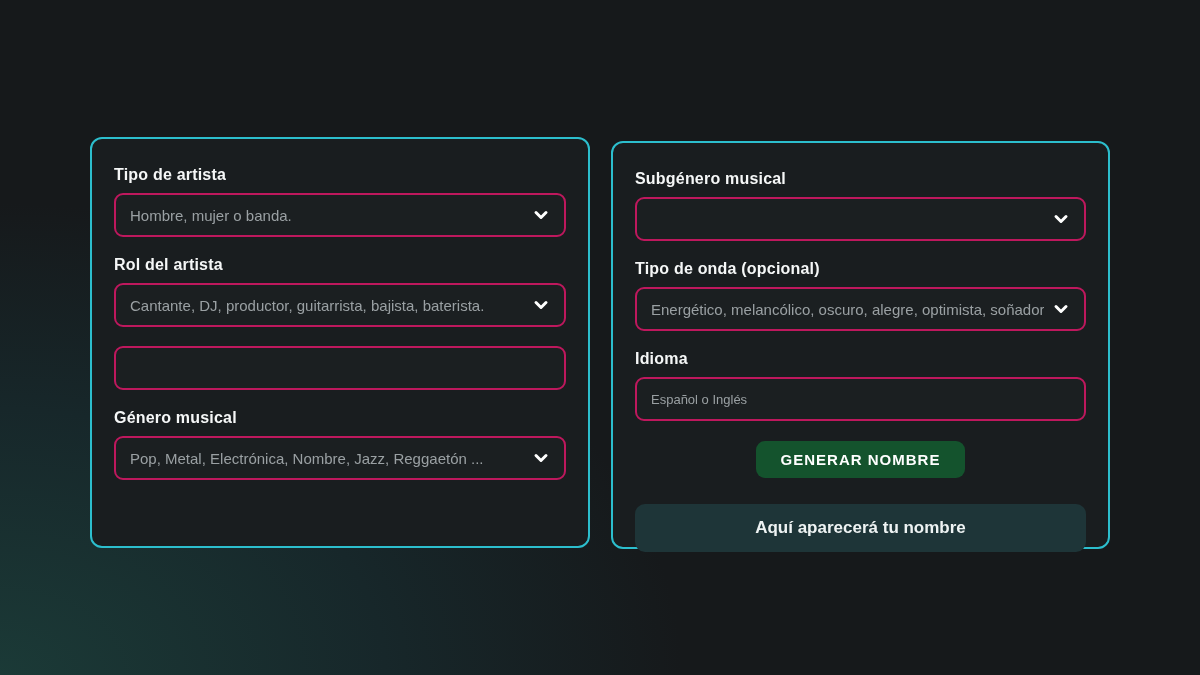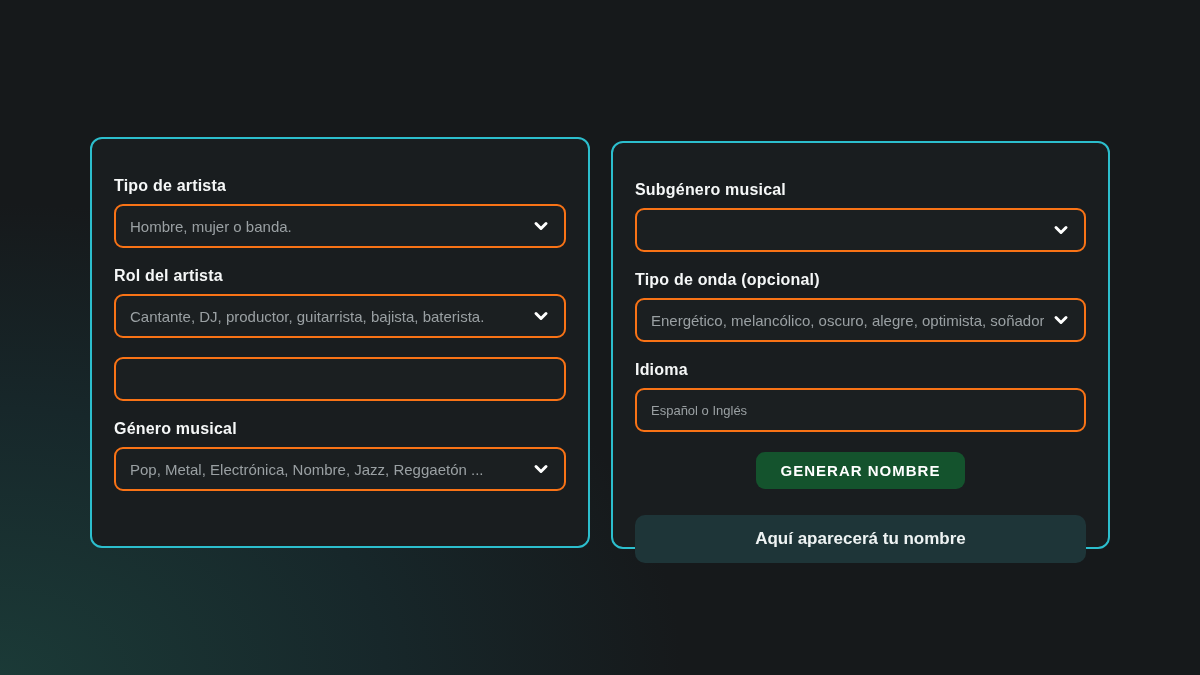--- a/index.html
+++ b/index.html
@@ -8,37 +8,37 @@
     font-family: "Liberation Sans", sans-serif;
     background-color: #16191b;
     background-image: radial-gradient(1100px 760px at 0% 100%, #1b3a37 0%, #17272a 35%, #16191b 62%);
     position: relative;
   }
   .card {
     position: absolute;
     background: #191d1f;
     border: 2px solid #2cbecd;
     border-radius: 12px;
-    padding: 38px 22px;
+    padding: 27px 22px;
   }
   .card-left  { left: 90px;  top: 137px; width: 500px; height: 411px; }
   .card-right { left: 611px; top: 141px; width: 499px; height: 408px; }
   .group + .group { margin-top: 19px; }
   .label {
     color: #f5f7f7;
     font-size: 16px;
     font-weight: 700;
     letter-spacing: 0.2px;
     margin-bottom: 9px;
   }
   .field {
     height: 44px;
     width: 100%;
     background: #1b1f21;
-    border: 2px solid #f97316;
+    border: 2px solid #be185d;
     border-radius: 9px;
     display: flex;
     align-items: center;
     padding: 0 14px;
   }
   .field .ph {
     flex: 1;
     color: #9aa0a3;
     font-size: 15px;
     white-space: nowrap;

